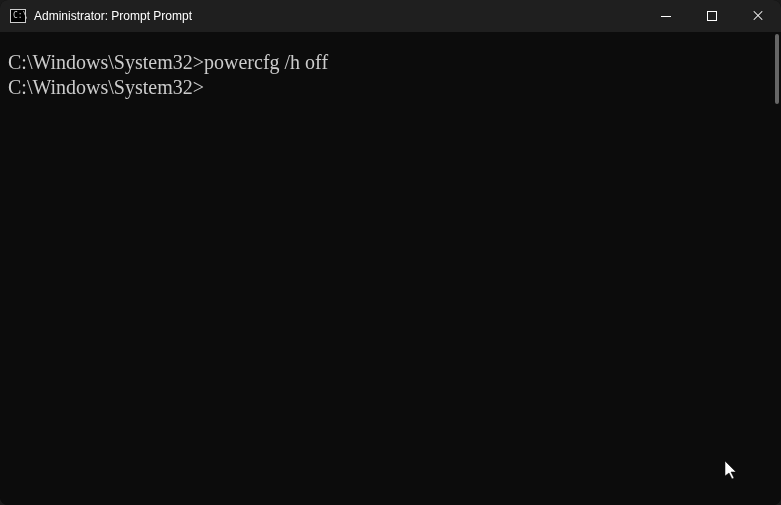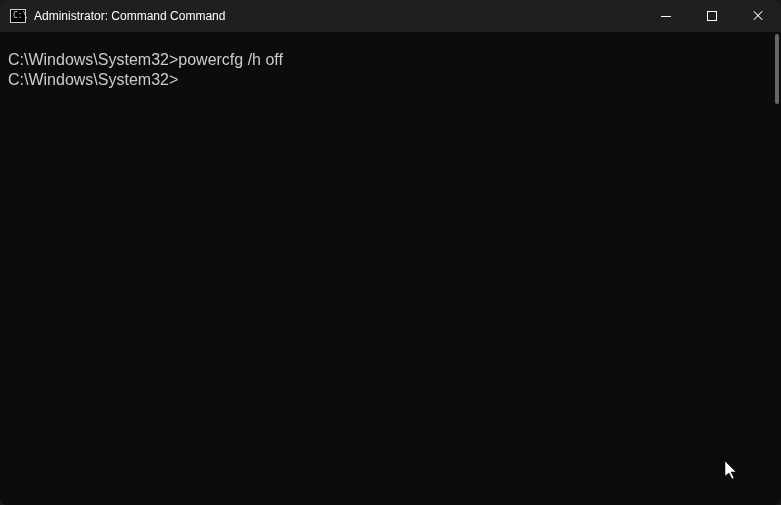--- a/index.html
+++ b/index.html
@@ -99,22 +99,22 @@
     .close-x::before {
       transform: rotate(45deg);
     }
     .close-x::after {
       transform: rotate(-45deg);
     }
     .terminal-body {
       flex: 1;
       background: #0c0c0c;
       padding: 18px 8px 8px 8px;
-      font-family: Liberation Sans, sans-serif;
-      font-size: 16px;
+      font-family: Liberation Serif, serif;
+      font-size: 20px;
       color: #cccccc;
       position: relative;
       border-bottom-left-radius: 8px;
       border-bottom-right-radius: 8px;
     }
     .terminal-line {
       white-space: pre;
       line-height: 1.25;
     }
     .scrollbar-track {
@@ -144,21 +144,21 @@
   </style>
 </head>
 <body>
 
 <div class="window">
   <div class="titlebar">
     <div class="titlebar-left">
       <div class="cmd-icon">
         <span class="cmd-icon-text">C:\</span>
       </div>
-      <span class="title-text">Administrator: Command Command</span>
+      <span class="title-text">Administrator: Prompt Prompt</span>
     </div>
     <div class="window-controls">
       <div class="ctrl-btn" title="Minimize">
         <div class="min-line"></div>
       </div>
       <div class="ctrl-btn" title="Maximize">
         <div class="max-box"></div>
       </div>
       <div class="ctrl-btn close" title="Close">
         <div class="close-x"></div>

